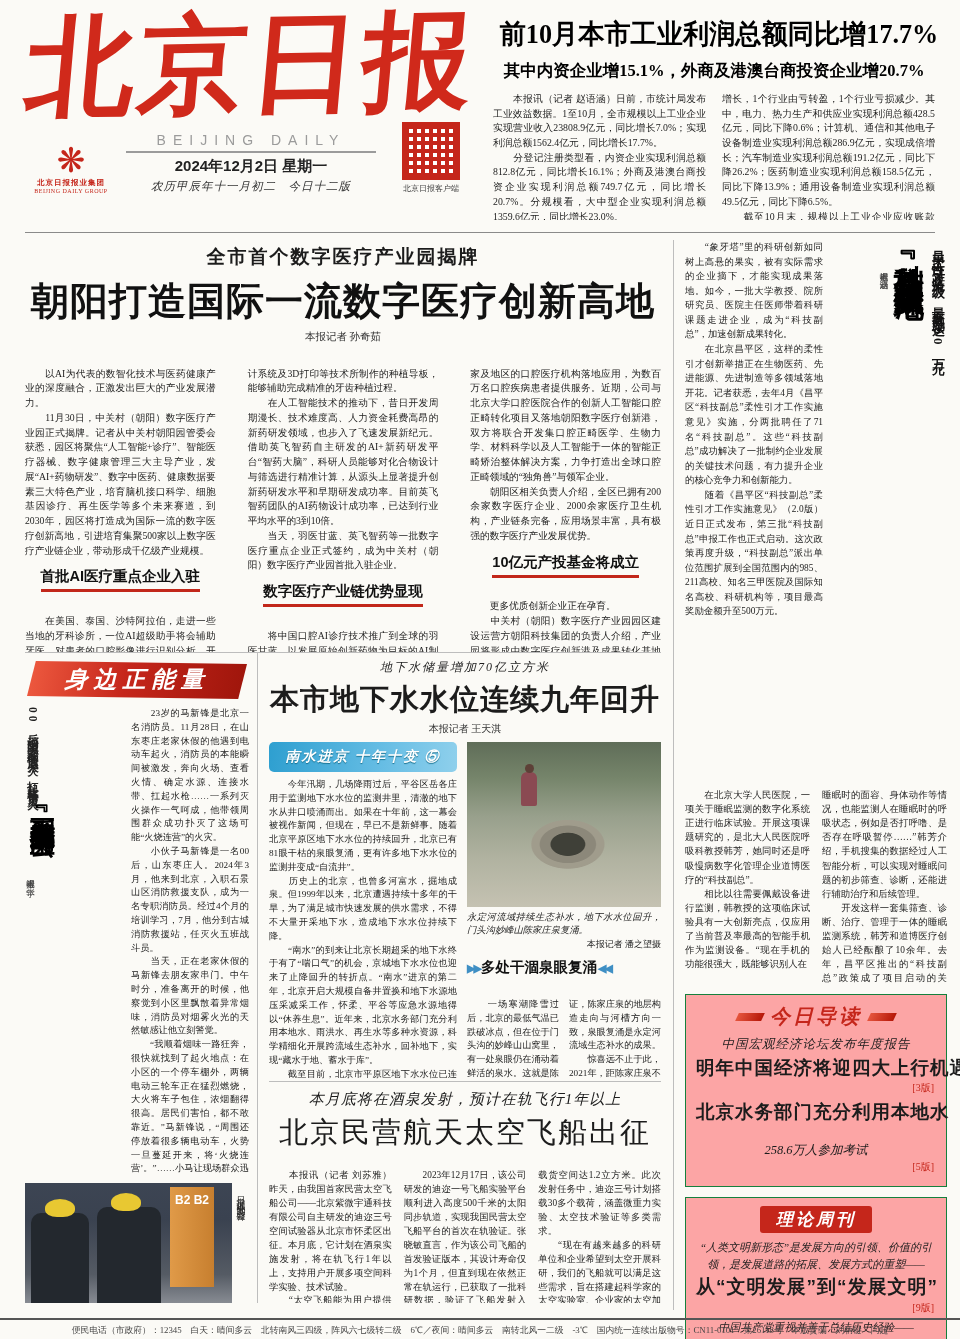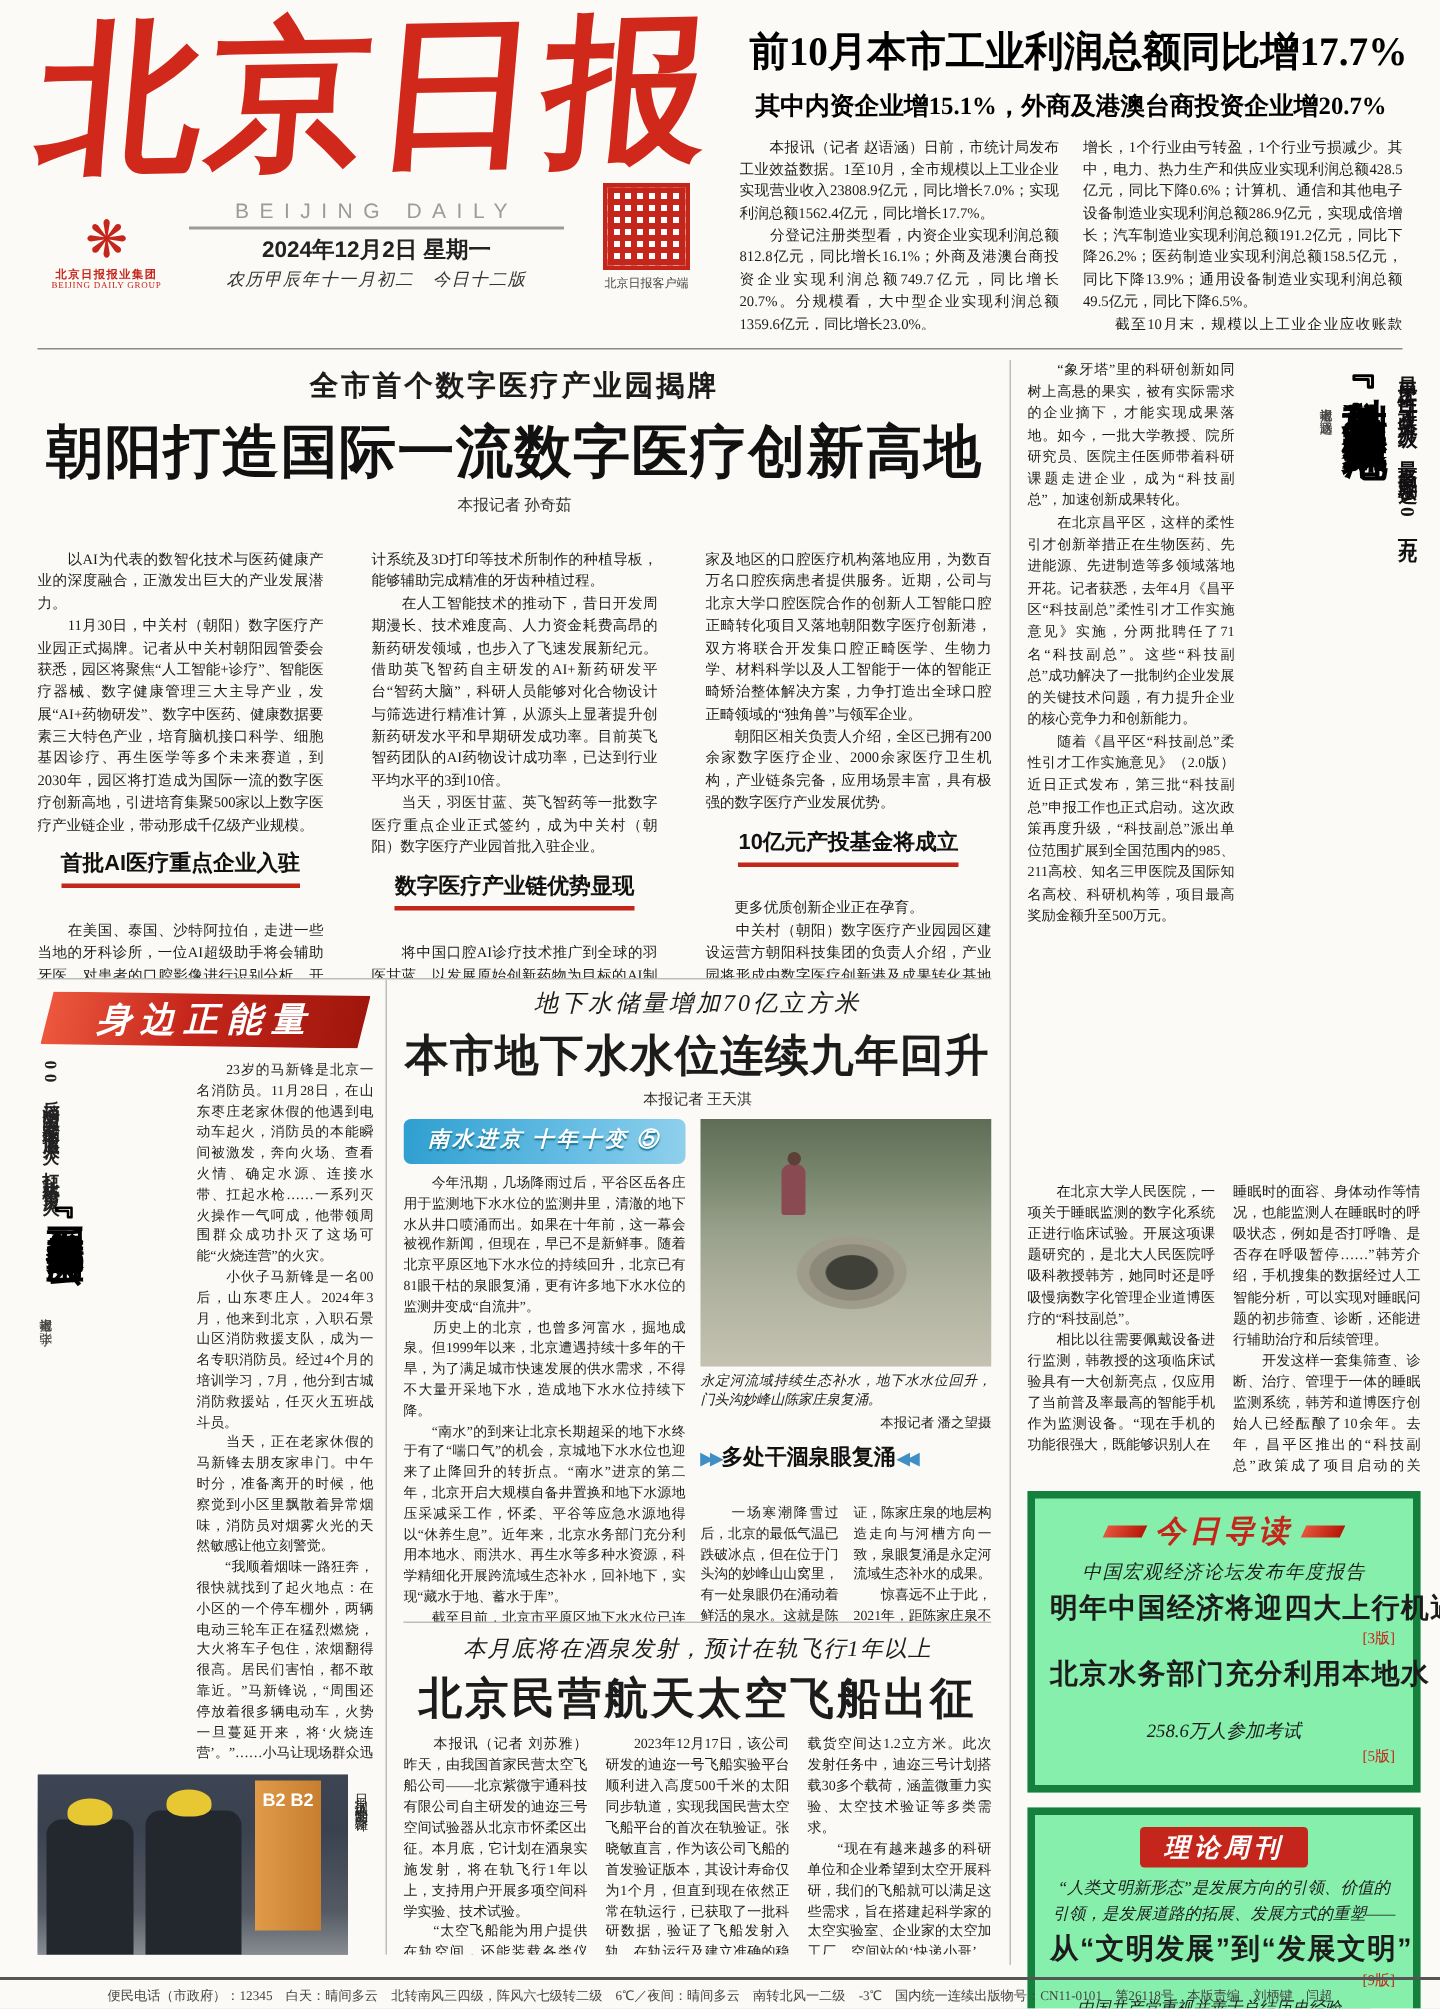--- a/index.html
+++ b/index.html
@@ -62,21 +62,21 @@
   .pe-body{flex:1;font-size:9.2px;line-height:1.5;text-align:justify;white-space:pre-line;overflow:hidden;padding-left:4px;}
   .pe-photo{display:flex;margin-top:6px;height:122px;}
   .photo-fire{flex:1;position:relative;background:linear-gradient(180deg,#46506033 0,#3a4250 30%,#555b64 75%,#8b8f96 100%),#3a4250;overflow:hidden;}
   .ff{position:absolute;bottom:0;width:58px;height:92px;background:#23282e;border-radius:10px 10px 0 0;}
   .ff::before{content:"";position:absolute;top:-14px;left:14px;width:30px;height:18px;border-radius:50% 50% 40% 40%;background:#e8c832;}
   .pillar{position:absolute;right:18px;top:4px;width:44px;height:100px;background:linear-gradient(90deg,#e09a48,#c77f2f);color:#fff;
           font-family:"Liberation Sans",sans-serif;font-weight:bold;font-size:12px;text-align:center;padding-top:6px;box-sizing:border-box;}
   .pe-caption{writing-mode:vertical-rl;font-size:9px;color:#222;padding:6px 2px;letter-spacing:2px;}
   
   .water{border-bottom:1px solid #bdbdbd;height:428px;overflow:hidden;}
-  .w-kicker{text-align:center;font-style:italic;font-size:16px;letter-spacing:2px;margin-top:6px;}
+  .w-kicker{text-align:center;font-style:italic;font-size:12px;letter-spacing:2px;margin-top:6px;}
   .w-headline{text-align:center;font-family:"Liberation Sans",sans-serif;font-weight:900;font-size:29px;
               letter-spacing:1px;margin:4px 0 2px;white-space:nowrap;}
   .w-byline{text-align:center;font-size:10px;color:#333;margin-bottom:6px;}
   .w-row{display:flex;gap:10px;}
   .w-left{width:188px;}
   .badge{height:30px;border-radius:5px;background:linear-gradient(95deg,#2e9fd0,#66bde4 60%,#8fd0ec);
          color:#fff;font-weight:900;font-style:italic;font-size:14px;line-height:30px;text-align:center;
          letter-spacing:2px;margin-bottom:6px;text-shadow:0 1px 1px #16708f;}
   .w-col1{font-size:9.2px;line-height:1.5;text-align:justify;white-space:pre-line;height:310px;overflow:hidden;}
   .w-right{flex:1;}
@@ -88,34 +88,34 @@
   .person::before{content:"";position:absolute;top:-8px;left:4px;width:9px;height:9px;border-radius:50%;background:#5d4037;}
   .w-caption{font-size:9.3px;font-style:italic;line-height:1.45;margin-top:4px;text-align:justify;}
   .w-credit{font-size:9px;text-align:right;color:#222;}
   .w-sec-title{margin:7px 0 21px;text-align:left;font-family:"Liberation Sans",sans-serif;font-weight:800;font-size:14.5px;color:#111;}
   .arrows{color:#3f8fc4;font-size:11px;letter-spacing:-2px;}
   .w-sec-cols{display:flex;gap:10px;height:150px;overflow:hidden;}
   .w-sec-col{flex:1;font-size:9.2px;line-height:1.5;text-align:justify;white-space:pre-line;}
   
   .sc{padding-top:4px;}
   .sc-kicker{text-align:center;font-style:italic;font-size:15px;letter-spacing:1px;margin-top:4px;}
-  .sc-headline{text-align:center;font-weight:700;font-size:29px;letter-spacing:2px;margin:4px 0 4px;white-space:nowrap;}
+  .sc-headline{text-align:center;font-weight:400;font-size:29px;letter-spacing:2px;margin:4px 0 16px;white-space:nowrap;}
   .sc-cols{display:flex;gap:12px;height:150px;overflow:hidden;}
   .sc-col{flex:1;font-size:9.3px;line-height:1.5;text-align:justify;white-space:pre-line;}
   
   .td-top{display:flex;height:540px;overflow:hidden;}
   .td-body{flex:1;font-size:9.4px;line-height:1.55;text-align:justify;white-space:pre-line;overflow:hidden;padding-right:6px;}
   .td-vertical{writing-mode:vertical-rl;width:118px;}
   .td-kicker{font-weight:bold;font-size:13px;letter-spacing:4px;color:#111;margin-left:4px;}
   .td-headline{font-weight:900;font-size:30px;line-height:1.05;letter-spacing:2px;color:#000;margin:0 3px;}
   .td-byline{font-size:8.5px;color:#444;margin-top:26px;}
   .td-bottom{display:flex;gap:12px;margin-top:8px;height:196px;overflow:hidden;}
   .td-bcol{flex:1;font-size:9.4px;line-height:1.5;text-align:justify;white-space:pre-line;}
   
-  .box{border:5px solid #15803d;background:#86efac;text-align:center;padding:6px 10px 8px;margin-top:10px;}
+  .box{border:1px solid #15803d;background:#fca5a5;text-align:center;padding:6px 10px 8px;margin-top:10px;}
   .box-header{display:flex;align-items:center;justify-content:center;gap:7px;margin:2px 0 6px;}
   .ribbon{width:26px;height:8px;background:linear-gradient(90deg,#e5553d,#b51708);transform:skewX(-25deg);}
   .guide-title{color:#c5261b;font-weight:900;font-style:italic;font-size:20px;letter-spacing:3px;}
   .g-kicker{font-style:italic;font-size:12.5px;letter-spacing:1px;margin-top:2px;}
   .g-title{font-weight:900;font-size:18.5px;letter-spacing:1px;margin-top:2px;white-space:nowrap;}
   .g-sub{font-style:italic;font-size:12.5px;margin-top:18px;}
   .g-page{color:#c5261b;font-size:10px;text-align:right;margin:1px 2px 4px 0;}
   .theory-title{display:inline-block;background:#c5261b;color:#fff;font-weight:900;font-style:italic;
                 font-size:17px;letter-spacing:3px;padding:2px 16px;border-radius:3px;}
   .t-kicker{font-style:italic;font-size:11px;line-height:1.5;margin-top:3px;text-align:center;}

